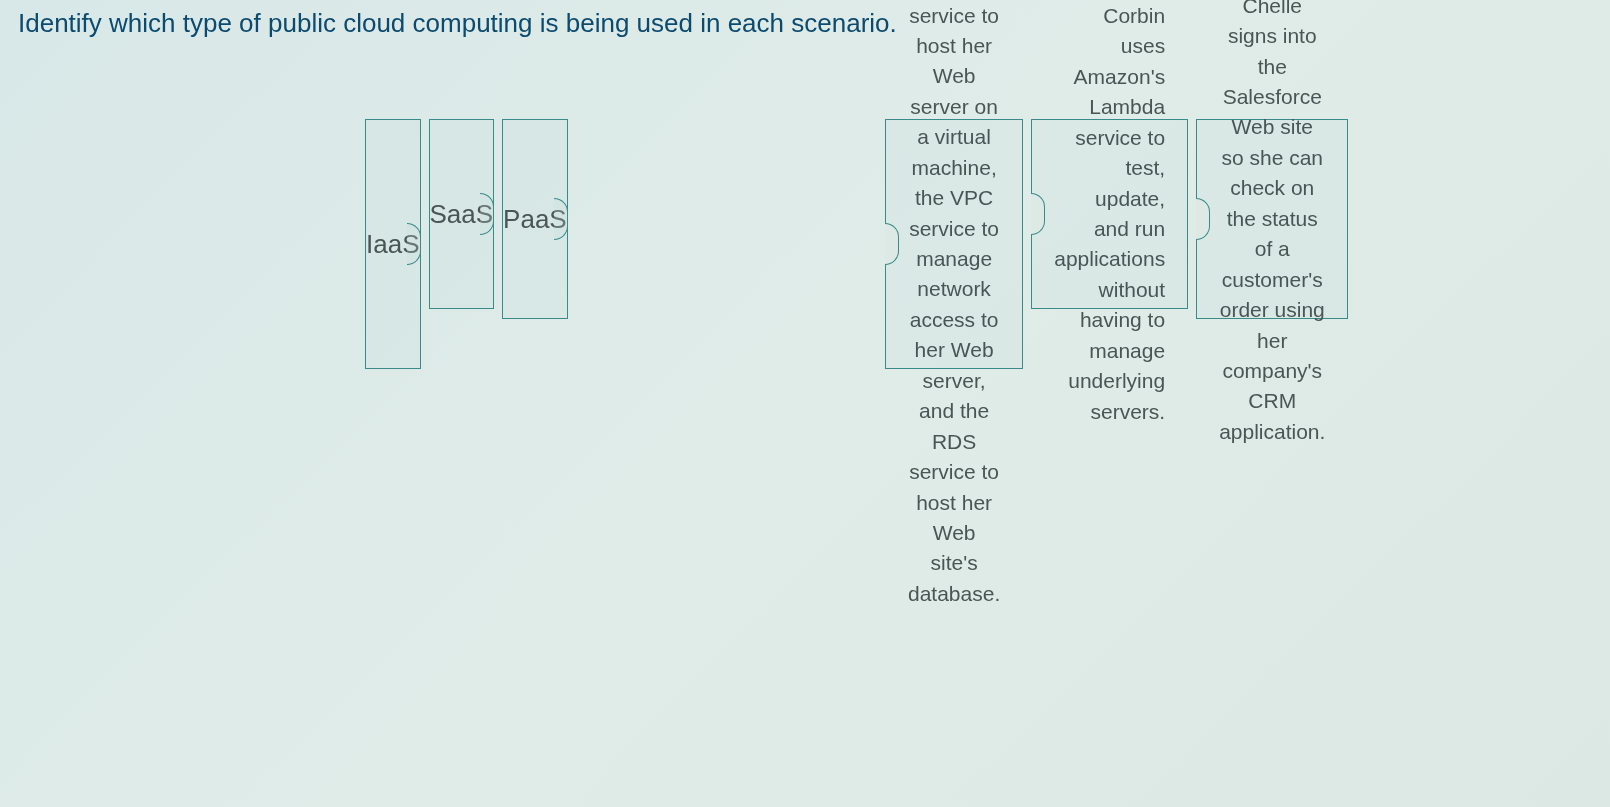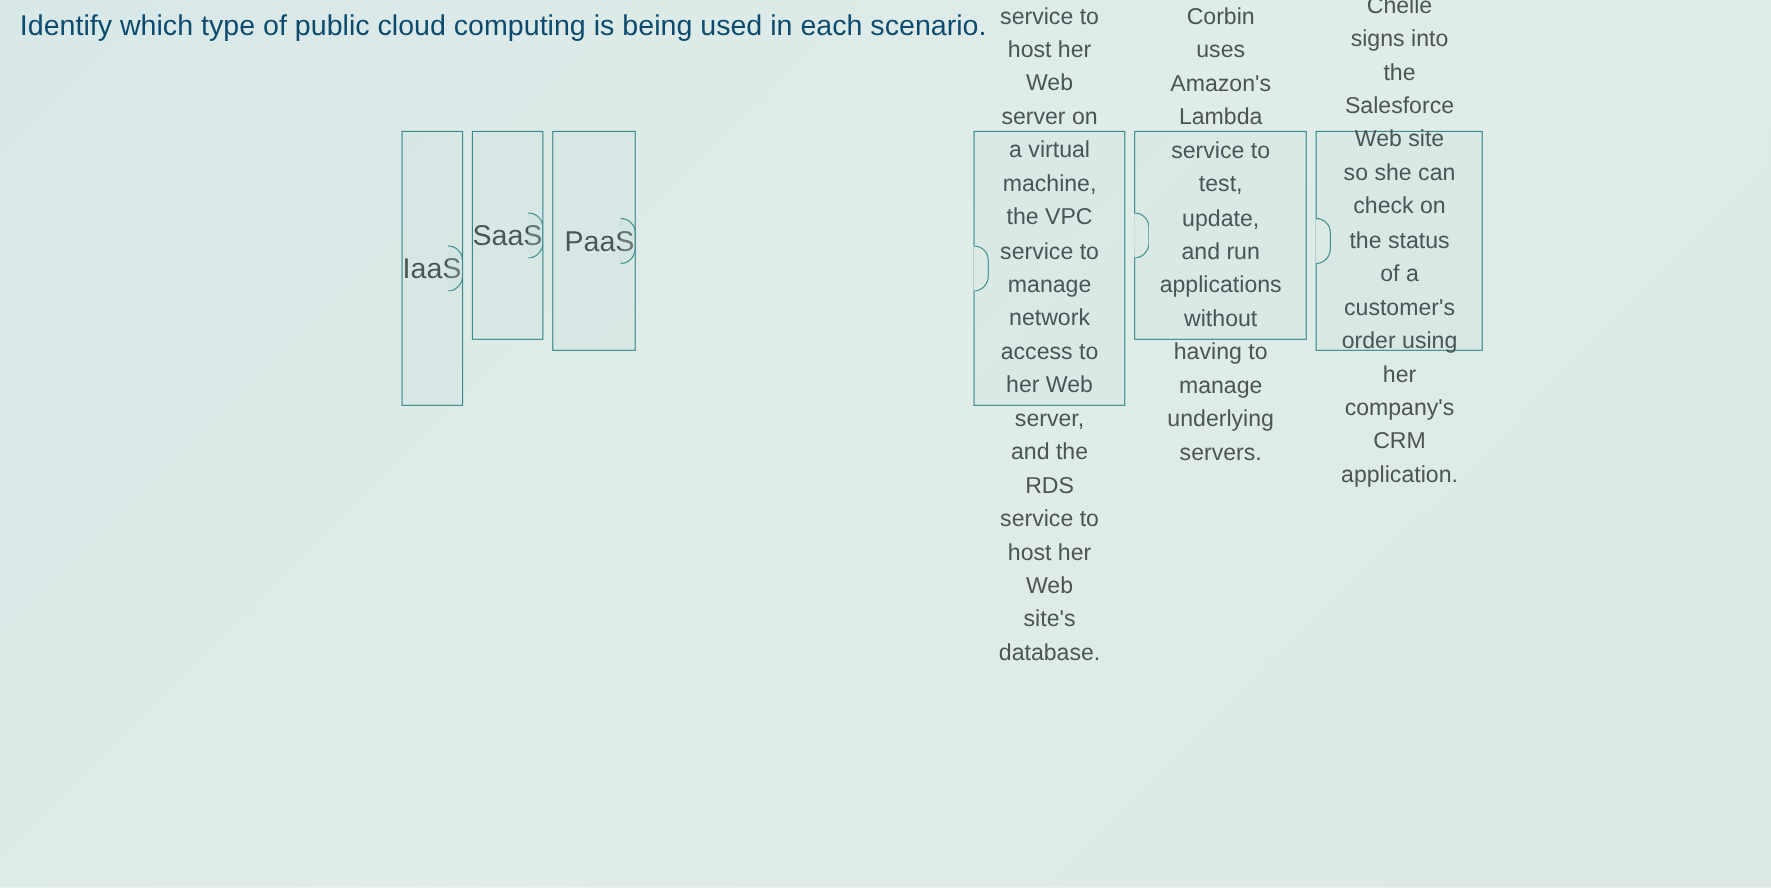--- a/index.html
+++ b/index.html
@@ -38,29 +38,29 @@
       position: relative;
       color: #4a5555;
       font-size: 26px;
     }
     .left-card {
       height: 250px;
       text-align: center;
       cursor: grab;
     }
     .left-card.r2 { height: 190px; }
-    .left-card.r3 { height: 200px; padding-left: 10px; }
+    .left-card.r3 { height: 200px; }
     .right-card {
       padding: 18px 22px;
       text-align: center;
       line-height: 1.45;
       font-size: 21px;
     }
     .right-card.r1 { height: 250px; }
-    .right-card.r2 { height: 190px; }
+    .right-card.r2 { height: 190px; text-align: right; }
     .right-card.r3 { height: 200px; }
     
     .tab-out {
       position: absolute;
       right: -1px;
       top: 50%;
       transform: translateY(-50%);
       width: 14px;
       height: 42px;
       border: 1.5px solid #3a8a8a;

